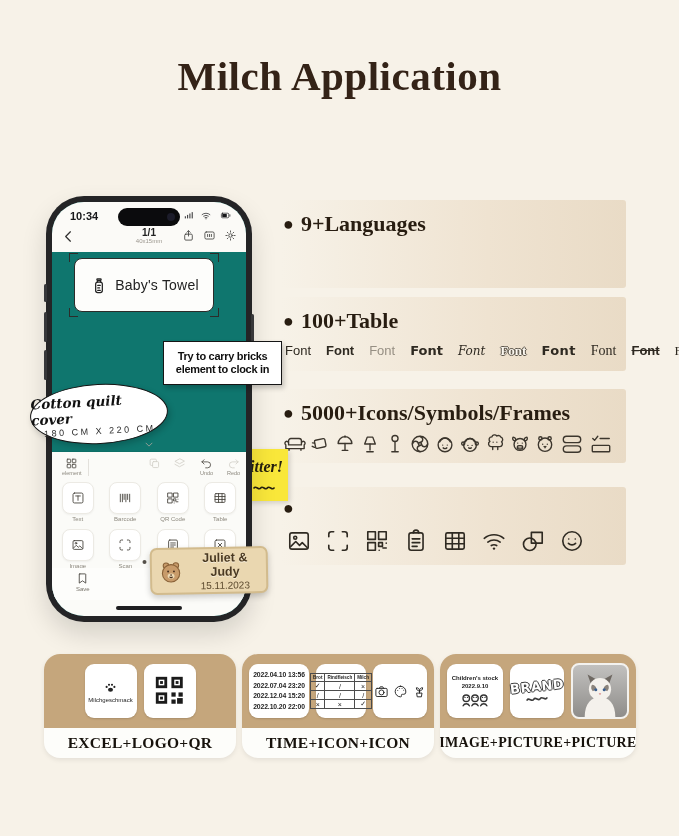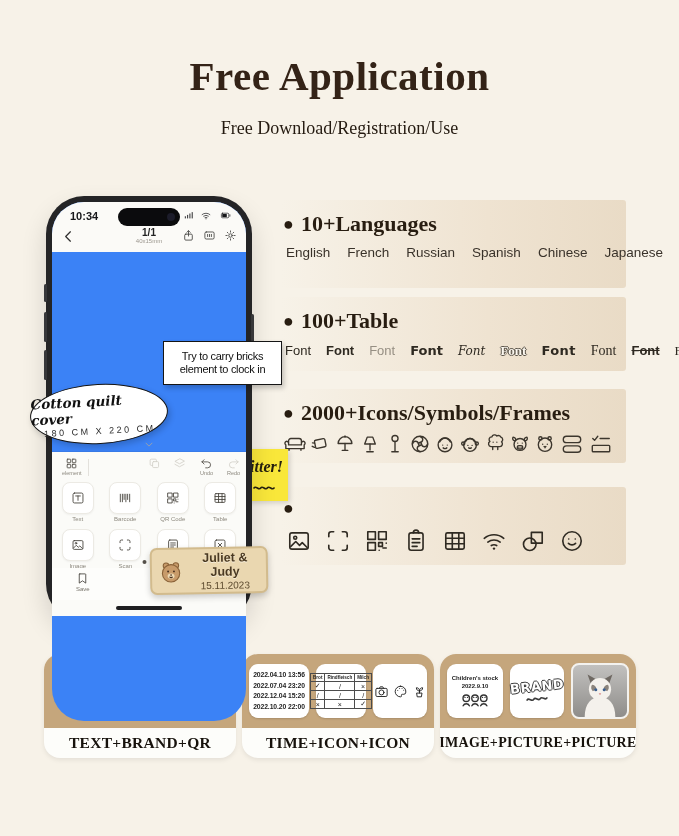--- a/index.html
+++ b/index.html
@@ -13,22 +13,22 @@
             font-family:"Liberation Serif",serif;font-weight:500;font-size:18px;color:#241a10;}
 
   
   .phone{position:absolute;left:46px;top:196px;width:206px;height:426px;background:#242426;
          border-radius:38px;box-shadow:0 12px 26px rgba(0,0,0,.14);z-index:2;}
   .sbtn{position:absolute;background:#37373a;border-radius:2px;}
   .sbtn.l1{left:-2px;top:88px;width:3px;height:18px;}
   .sbtn.l2{left:-2px;top:116px;width:3px;height:30px;}
   .sbtn.l3{left:-2px;top:154px;width:3px;height:30px;}
   .sbtn.r1{right:-2px;top:118px;width:3px;height:46px;}
-  .screen{position:absolute;left:6px;top:6px;width:194px;height:519px;border-radius:32px;
-          overflow:hidden;background:#3b82f6;}
+  .screen{position:absolute;left:6px;top:6px;width:194px;height:414px;border-radius:32px;
+          overflow:hidden;background:#0f766e;}
   .statusnav{position:absolute;top:0;left:0;width:100%;height:50px;background:#fbfaf7;}
   .time{position:absolute;left:18px;top:8px;font-size:11px;font-weight:700;color:#17171a;}
   .island{position:absolute;left:50%;top:6px;transform:translateX(-50%);width:62px;height:18px;
           background:#0b0b0d;border-radius:10px;}
   .island .cam{position:absolute;right:5px;top:5px;width:8px;height:8px;border-radius:50%;background:#1c1c2a;}
   .statusicons{position:absolute;right:10px;top:8px;display:flex;gap:3px;align-items:center;color:#17171a;}
   .statusicons .ic{width:14px;height:11px;}
   .navrow{position:absolute;top:25px;left:0;width:100%;height:25px;}
   .backic{position:absolute;left:9px;top:2px;width:15px;height:15px;color:#333;}
   .navcenter{position:absolute;left:50%;top:0;transform:translateX(-50%);text-align:center;}
@@ -72,21 +72,21 @@
   .saveitem{position:absolute;left:24px;top:4px;display:flex;flex-direction:column;align-items:center;color:#3c3933;}
   .saveitem .ic{width:13px;height:13px;}
   .saveitem .lbl{font-size:6px;color:#77736a;margin-top:1px;}
   .homebar{position:absolute;left:50%;bottom:6px;transform:translateX(-50%);width:66px;height:4.5px;
            border-radius:3px;background:#1d1d1f;}
 
   
   .stickerBricks{position:absolute;left:163px;top:341px;width:117px;height:42px;background:#fff;
                  border:1.7px solid #151515;box-shadow:2px 3px 5px rgba(0,0,0,.22);z-index:3;
                  display:flex;flex-direction:column;align-items:center;justify-content:center;}
-  .stickerBricks div{font-size:11px;font-weight:400;color:#0f0f0f;line-height:13px;letter-spacing:-.3px;
+  .stickerBricks div{font-size:11px;font-weight:700;color:#0f0f0f;line-height:13px;letter-spacing:-.3px;
                      font-family:"Liberation Sans",sans-serif;}
   .stickerOval{position:absolute;left:30px;top:384px;width:136px;height:58px;background:#fff;
                border:1.8px solid #141414;border-radius:50%;transform:rotate(-3deg);z-index:3;
                box-shadow:2px 3px 6px rgba(0,0,0,.2);display:flex;flex-direction:column;
                align-items:center;justify-content:center;}
   .ovalL1{font-family:"DejaVu Serif",serif;font-style:italic;font-weight:700;font-size:13.5px;color:#111;}
   .ovalL2{font-size:9px;letter-spacing:2.5px;color:#2c2c2c;margin-top:1px;}
   .stickerYellow{position:absolute;left:212px;top:449px;width:76px;height:52px;background:#f9e73a;
                  z-index:1;box-shadow:2px 2px 5px rgba(0,0,0,.15);}
   .yellowText{position:absolute;right:5px;top:9px;font-family:"Liberation Serif",serif;font-style:italic;
@@ -157,22 +157,21 @@
              background:linear-gradient(180deg,#c2c1bf 0%,#8f8d8a 100%);overflow:hidden;
              display:flex;align-items:flex-end;justify-content:center;}
   .catart{width:46px;height:46px;}
   .ic svg{width:100%;height:100%;display:block;}
 </style>
 </head>
 <body>
 
 <div class="page">
 
-  <div class="title">Free Application</div>
-  <div class="subtitle">Free Download/Registration/Use</div>
+  <div class="title">Milch Application</div>
 
   <div class="stickerYellow">
     <div class="yellowText">itter!</div>
     <span class="yellowSquiggle ic">
         <svg viewBox="0 0 24 8" fill="none" stroke="currentColor" stroke-width="1.5" stroke-linecap="round" stroke-linejoin="round">
           <path d="M2 4c2-3 4.7 3 6.7 0s4.6 3 6.6 0 4.7 3 6.7 0" stroke-width="1.6"></path>
         </svg>
       </span>
   </div>
 
@@ -234,20 +233,33 @@
             <span class="ic">
                 <svg viewBox="0 0 24 24" fill="none" stroke="currentColor" stroke-width="1.5" stroke-linecap="round" stroke-linejoin="round">
                   <circle cx="12" cy="12" r="3.2"></circle>
                   <path d="M12 3.5v2.3M12 18.2v2.3M3.5 12h2.3M18.2 12h2.3M6 6l1.6 1.6M16.4 16.4 18 18M18 6l-1.6 1.6M7.6 16.4 6 18"></path>
                 </svg>
               </span>
           </div>
         </div>
       </div>
 
+      <div class="labelcard">
+        <div class="corner tl"></div>
+        <div class="corner tr"></div>
+        <div class="corner bl"></div>
+        <div class="corner br"></div>
+        <span class="ic" style="width:20px;height:20px">
+            <svg viewBox="0 0 24 24" fill="none" stroke="currentColor" stroke-width="1.5" stroke-linecap="round" stroke-linejoin="round">
+              <rect x="8" y="8.5" width="8" height="12.5" rx="2.5"></rect>
+              <path d="M10 8.5V6.8h4v1.7M10.3 4.5h3.4a.9.9 0 0 1 0 1.8h-3.4a.9.9 0 0 1 0-1.8zM10.5 12.5h3M10.5 15.5h2.2M10.5 18.5h3"></path>
+            </svg>
+          </span>
+        <span class="labeltext">Baby's Towel</span>
+      </div>
       <span class="chevcollapse ic">
           <svg viewBox="0 0 24 24" fill="none" stroke="currentColor" stroke-width="1.5" stroke-linecap="round" stroke-linejoin="round">
             <path d="M6.5 9.5 12 15l5.5-5.5"></path>
           </svg>
         </span>
 
       <div class="panel">
         <div class="tbar">
           <div class="grp" style="left:10px;top:2px;color:#44403a">
             <span class="ic">
@@ -435,29 +447,21 @@
       </span>
     <div class="nameCol">
       <div class="nameL1">Juliet &amp; Judy</div>
       <div class="nameL2">15.11.2023</div>
     </div>
   </div>
 
   <div class="band b1">
     <div class="feathead">
       <span class="bullet">●</span>
-      <span>10+Languages</span>
-    </div>
-    <div class="langrow">
-      <span>English</span>
-      <span>French</span>
-      <span>Russian</span>
-      <span>Spanish</span>
-      <span>Chinese</span>
-      <span>Japanese</span>
+      <span>9+Languages</span>
     </div>
   </div>
 
   <div class="band b2">
     <div class="feathead">
       <span class="bullet">●</span>
       <span>100+Table</span>
     </div>
     <div class="fontrow">
       <span class="f1">Font</span>
@@ -469,21 +473,21 @@
       <span class="f7">Font</span>
       <span class="f8">Font</span>
       <span class="f9">Font</span>
       <span class="f10">Font</span>
     </div>
   </div>
 
   <div class="band b3">
     <div class="feathead">
       <span class="bullet">●</span>
-      <span>2000+Icons/Symbols/Frames</span>
+      <span>5000+Icons/Symbols/Frames</span>
     </div>
     <div class="iconrow">
       <span class="ic">
           <svg viewBox="0 0 24 24" fill="none" stroke="currentColor" stroke-width="1.5" stroke-linecap="round" stroke-linejoin="round">
             <path d="M5 11V8.5A2.5 2.5 0 0 1 7.5 6h9A2.5 2.5 0 0 1 19 8.5V11M5 11a2 2 0 1 0-3 1.8V17h20v-4.2A2 2 0 1 0 19 11v2H5zM5.5 17v1.8M18.5 17v1.8"></path>
           </svg>
         </span>
       <span class="ic">
           <svg viewBox="0 0 24 24" fill="none" stroke="currentColor" stroke-width="1.5" stroke-linecap="round" stroke-linejoin="round">
             <rect x="6.5" y="7" width="11.5" height="9" rx="1.5" transform="rotate(-12 12 11.5)"></rect>
@@ -658,21 +662,21 @@
                 <rect x="5" y="16" width="2" height="2"></rect>
                 <rect x="13" y="13" width="3" height="3"></rect>
                 <rect x="18" y="13" width="3" height="3"></rect>
                 <rect x="13" y="18" width="3" height="3"></rect>
                 <rect x="17" y="17" width="4" height="4"></rect>
               </g>
             </svg>
           </span>
       </div>
     </div>
-    <div class="caption">TEXT+BRAND+QR</div>
+    <div class="caption">EXCEL+LOGO+QR</div>
   </div>
 
   <div class="card c2">
     <div class="cardtan">
       <div class="tile" style="width:60px;height:54px">
         <div class="timeList">
           <div>2022.04.10 13:56</div>
           <div>2022.07.04 23:20</div>
           <div>2022.12.04 15:20</div>
           <div>2022.10.20 22:00</div>

